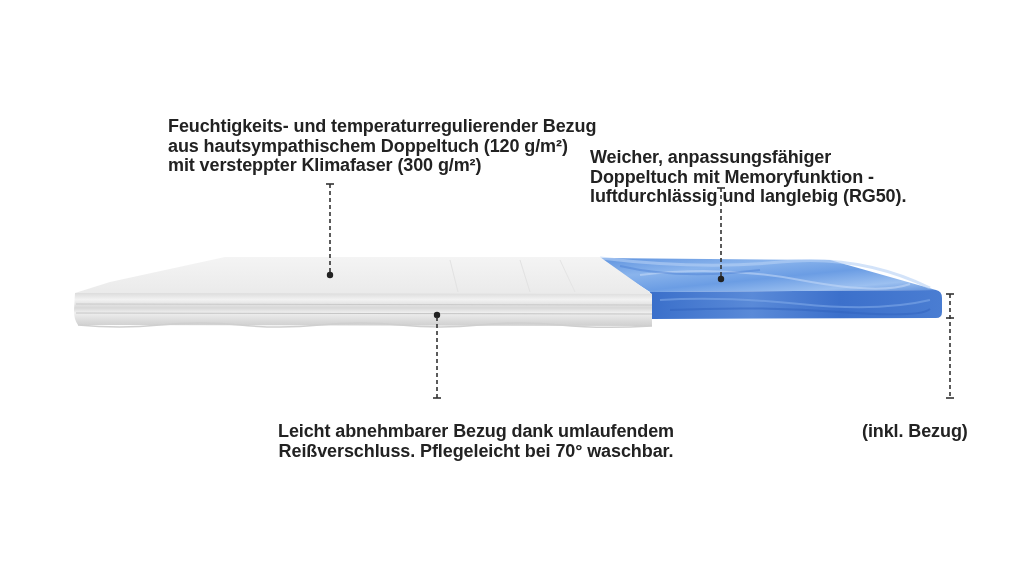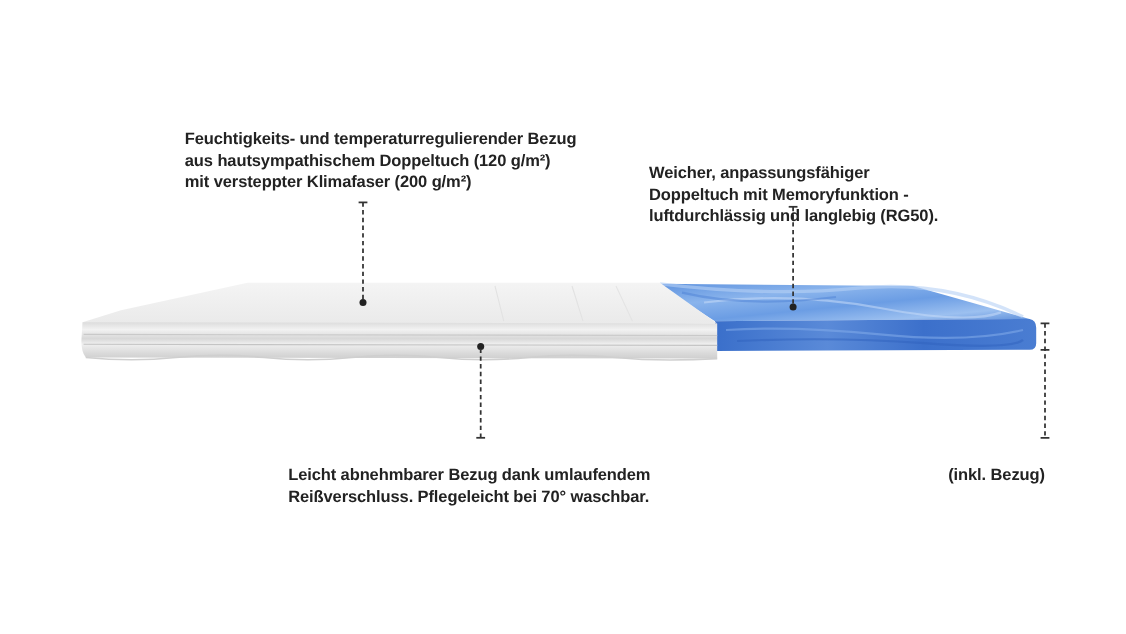--- a/index.html
+++ b/index.html
@@ -1,27 +1,27 @@
 <!DOCTYPE html>
 <html><head>
 <meta charset="utf-8">
 <style>
   html, body { margin:0; padding:0; }
   body {
     width:1024px; height:576px; background:#ffffff; position:relative; overflow:hidden;
     font-family:"Liberation Sans", "DejaVu Sans", sans-serif; color:#1f1f1f;
   }
   .callout {
-    position:absolute; font-size:15px; font-weight:bold; line-height:19.5px;
+    position:absolute; font-size:18px; font-weight:bold; line-height:19.5px;
     color:#222222; white-space:nowrap; letter-spacing:-0.1px;
   }
   .callout span { display:block; }
   #c1 { left:168px; top:117px; }
   #c2 { left:590px; top:112px;margin-top:36px; }
-  #c3 { left:262px; top:422px; }
+  #c3 { left:278px; top:422px;text-align:center; }
   #c4 { left:862px; top:422px; }
   svg.art { position:absolute; left:0; top:0; }
 </style>
 </head>
 <body>
 
 <svg class="art" width="1024" height="576" viewBox="0 0 1024 576">
   <defs>
     <linearGradient id="coverTop" x1="0" y1="0" x2="0" y2="1">
       <stop offset="0" stop-color="#f4f4f4"></stop>
@@ -93,21 +93,21 @@
     <line x1="946" y1="294" x2="954" y2="294"></line>
     <line x1="950" y1="294" x2="950" y2="398" stroke-dasharray="4,3"></line>
     <line x1="946" y1="318" x2="954" y2="318"></line>
     <line x1="946" y1="398" x2="954" y2="398"></line>
   </g>
 </svg>
 
 <div class="callout" id="c1">
   <span>Feuchtigkeits- und temperaturregulierender Bezug</span>
   <span>aus hautsympathischem Doppeltuch (120 g/m²)</span>
-  <span>mit versteppter Klimafaser (200 g/m²)</span>
+  <span>mit versteppter Klimafaser (300 g/m²)</span>
 </div>
 
 <div class="callout" id="c2">
   <span>Weicher, anpassungsfähiger</span>
   <span>Doppeltuch mit Memoryfunktion -</span>
   <span>luftdurchlässig und langlebig (RG50).</span>
 </div>
 
 <div class="callout" id="c3">
   <span>Leicht abnehmbarer Bezug dank umlaufendem</span>

